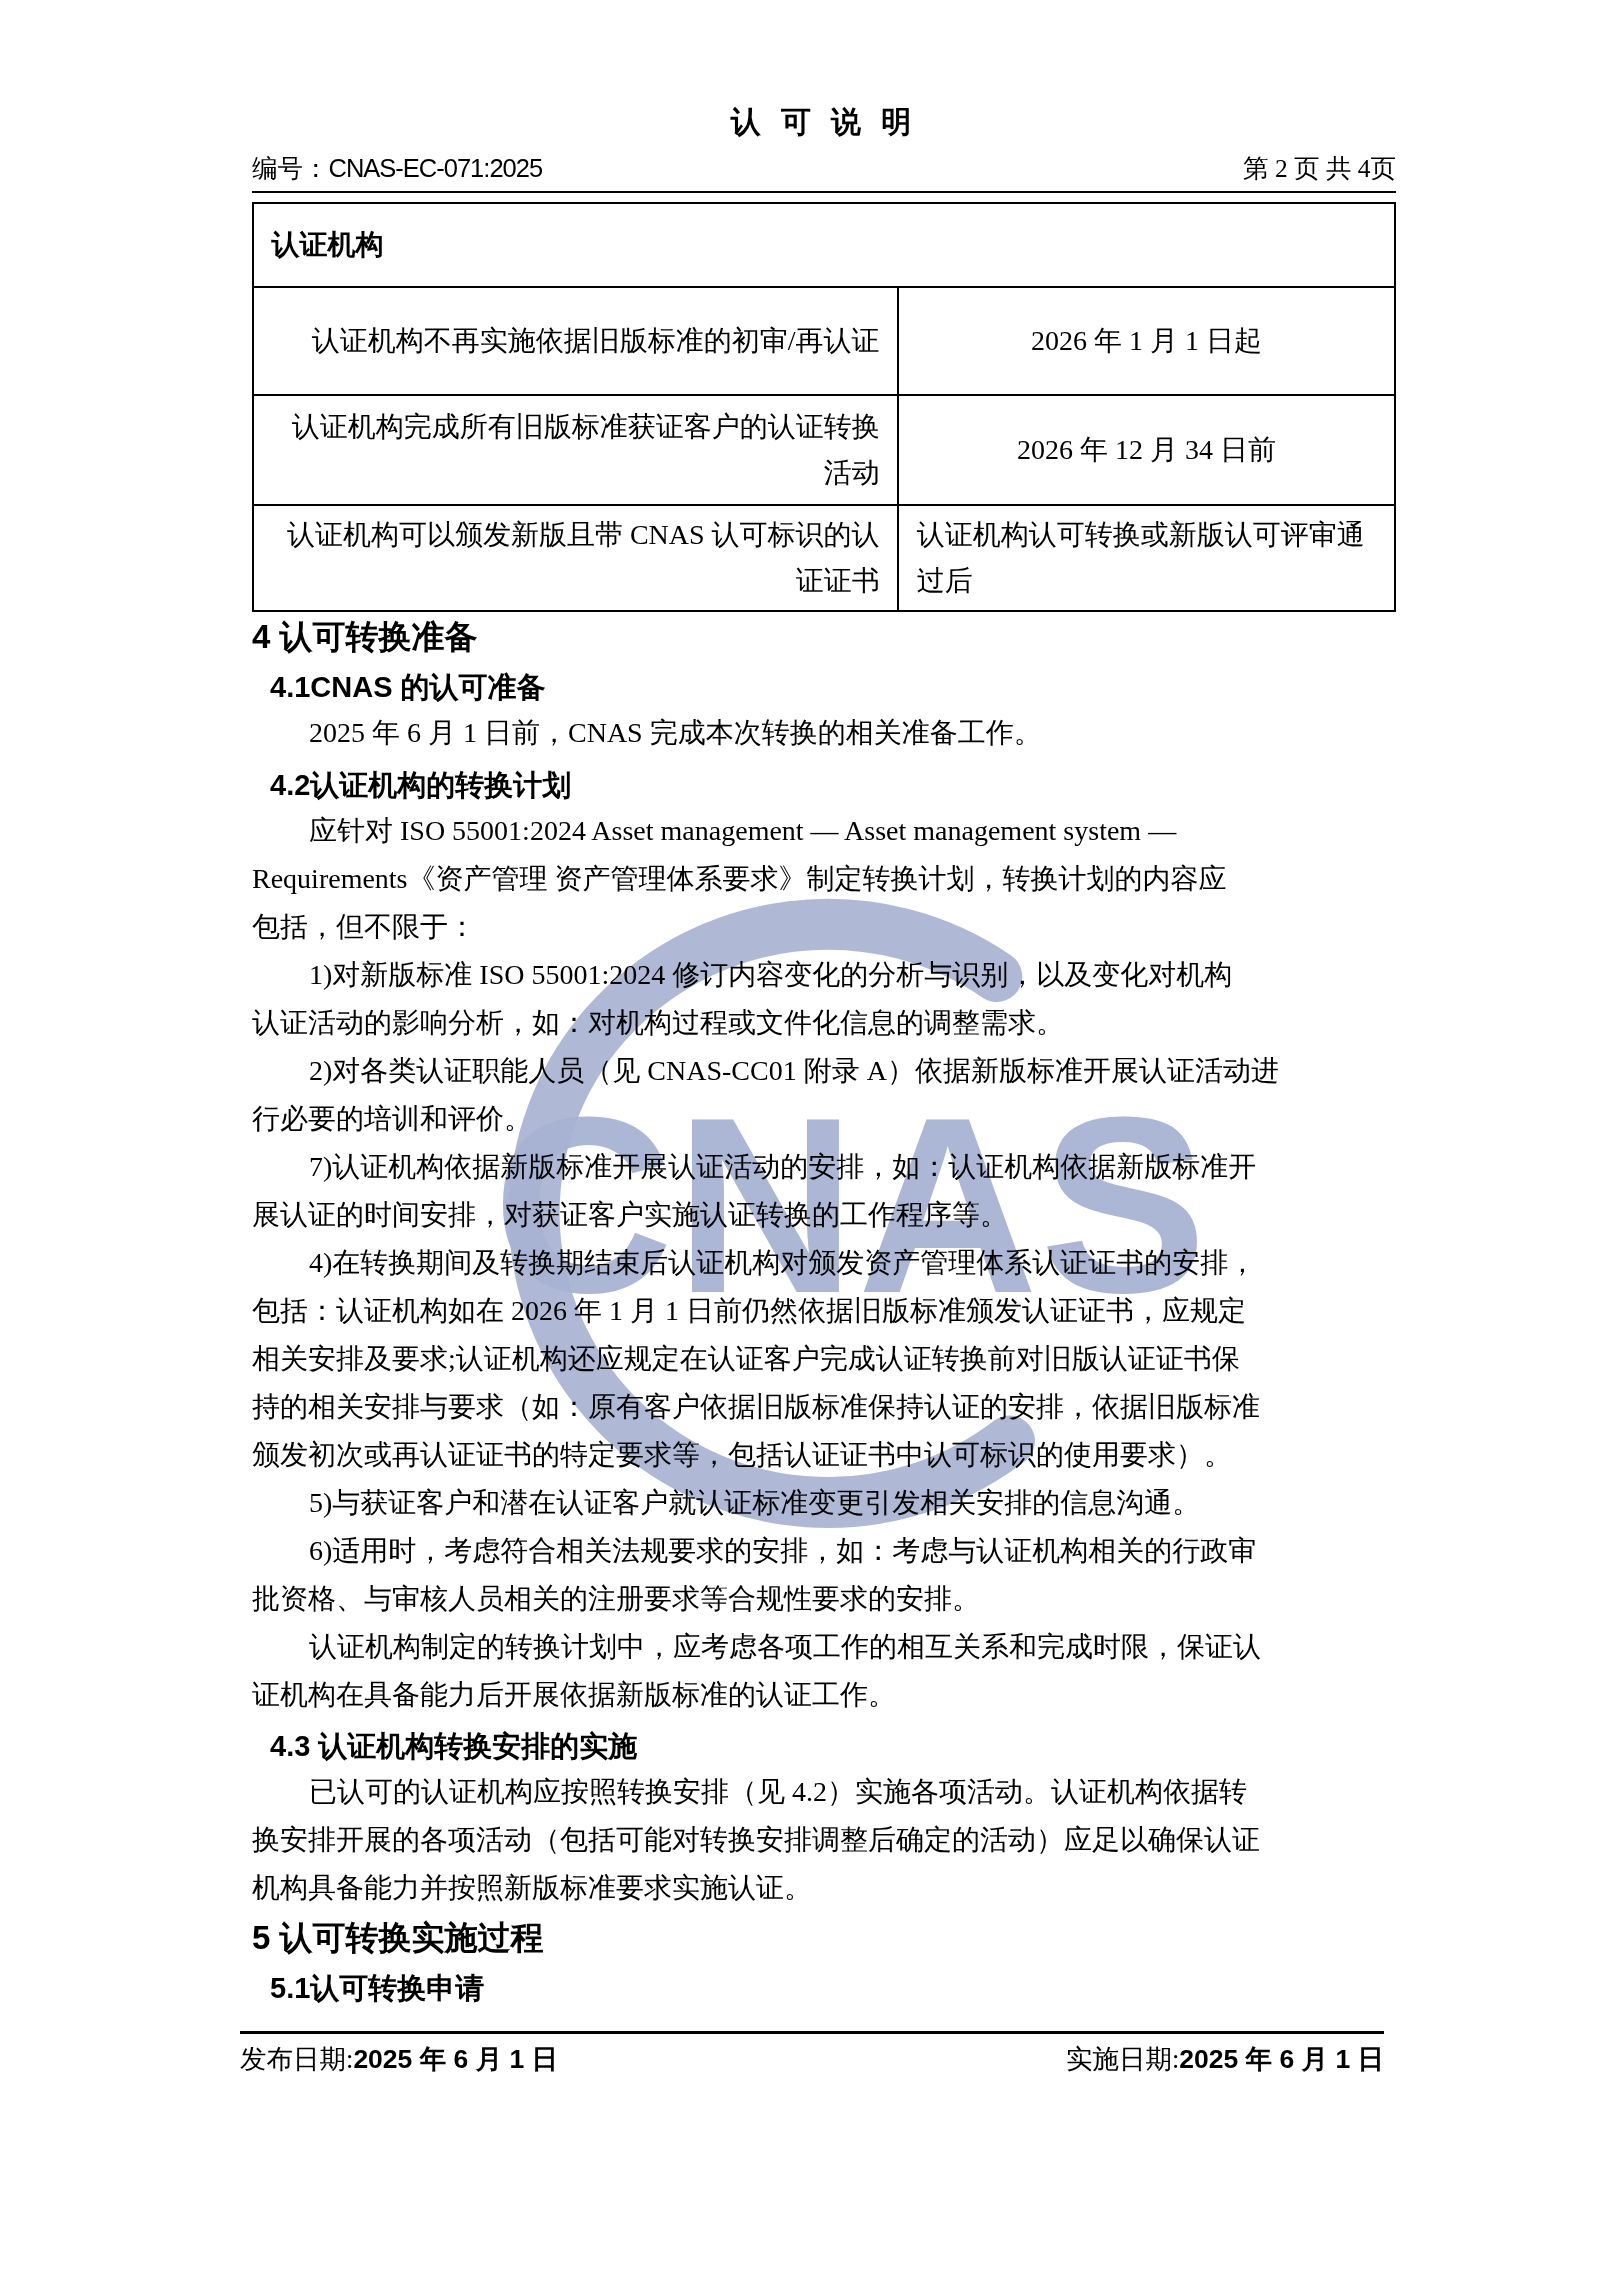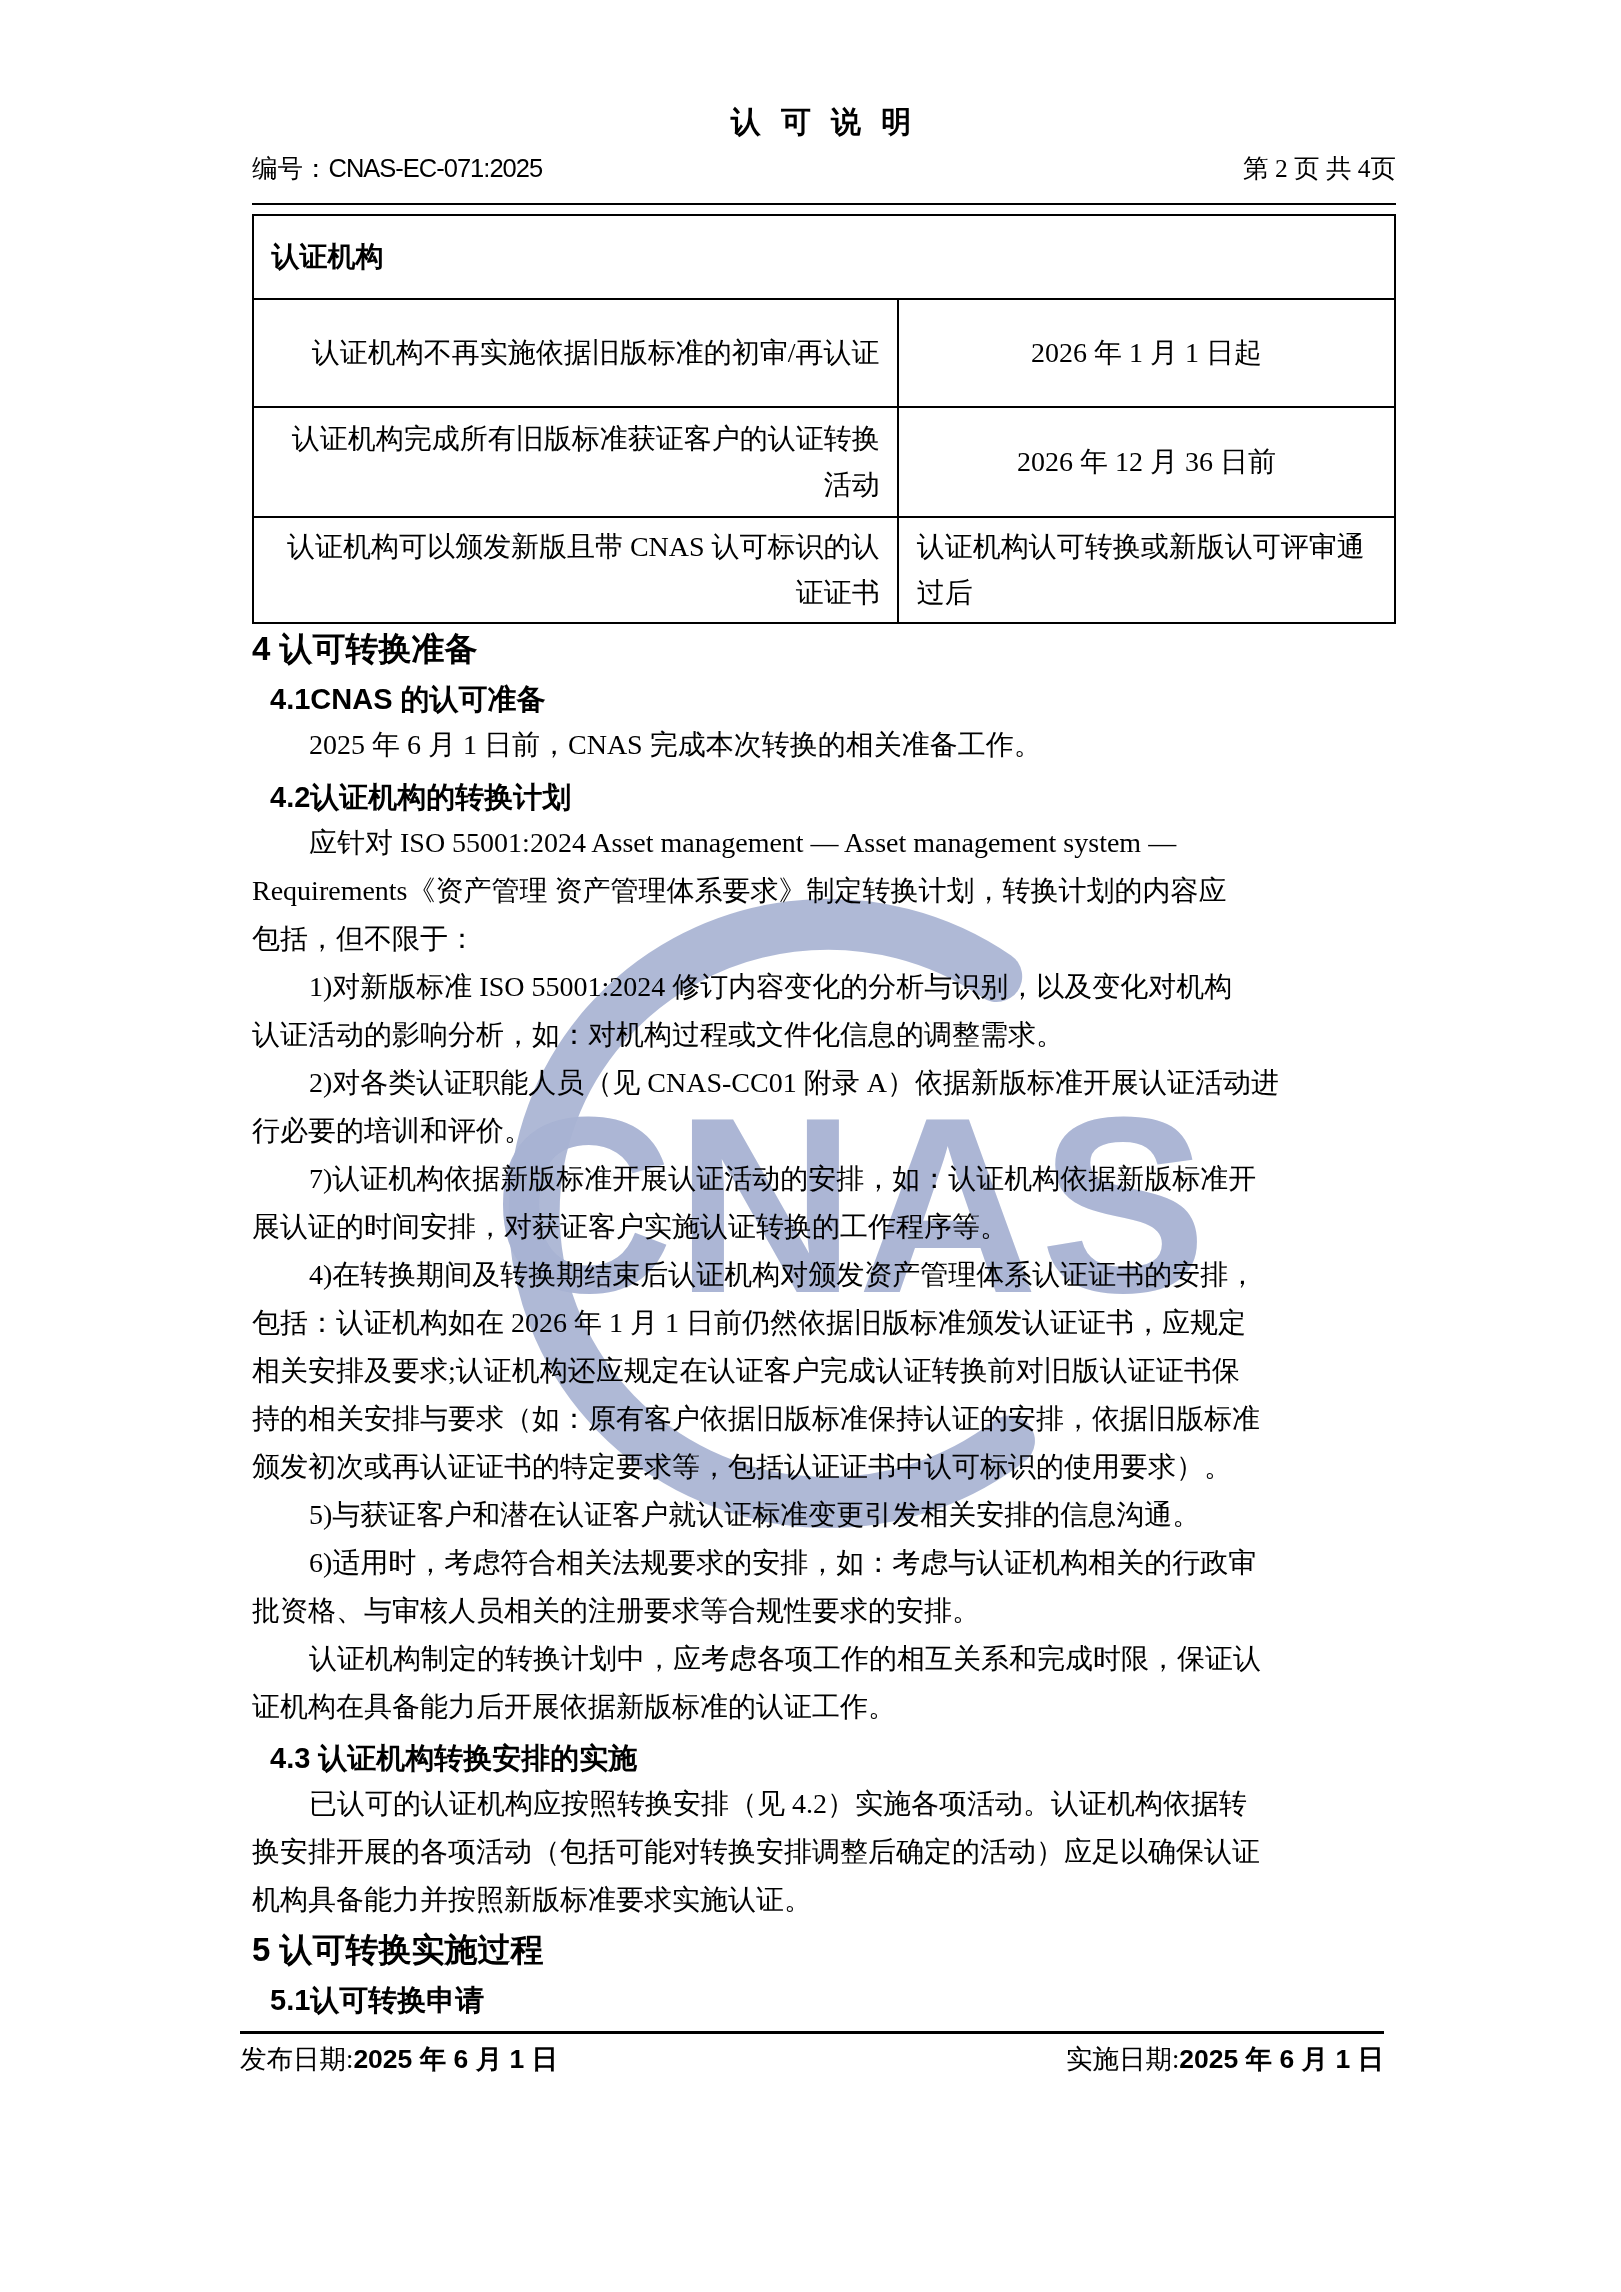--- a/index.html
+++ b/index.html
@@ -14,21 +14,21 @@
   .watermark{position:absolute;top:0;left:0;z-index:0;pointer-events:none;}
   .content{position:absolute;left:252px;top:102px;width:1144px;z-index:1;}
 
   .doc-title{
     text-align:center;
     font-family:"Liberation Sans","DejaVu Sans",sans-serif;
     font-weight:bold;font-size:30px;line-height:39px;letter-spacing:5.9px;
   }
   .meta{
     display:flex;justify-content:space-between;align-items:flex-end;
-    margin-top:11.8px;padding-bottom:19px;border-bottom:2.9px solid #000;
+    margin-top:11.8px;padding-bottom:7px;border-bottom:2.9px solid #000;
     font-size:25.5px;line-height:31px;
   }
   .doc-no-val{font-family:"Liberation Sans","DejaVu Sans",sans-serif;letter-spacing:-1px;}
 
   table.transition{
     width:100%;border-collapse:collapse;border:2.9px solid #000;margin-top:8.8px;
   }
   table.transition td{
     border:2px solid #000;font-size:28px;line-height:46px;
     padding:5.9px 17.6px;vertical-align:middle;
@@ -86,21 +86,21 @@
       <tbody>
         <tr class="r1">
           <td class="th-cell" colspan="2">认证机构</td>
         </tr>
         <tr class="r2">
           <td class="c1">认证机构不再实施依据旧版标准的初审/再认证</td>
           <td class="c2">2026 年 1 月 1 日起</td>
         </tr>
         <tr class="r3">
           <td class="c1">认证机构完成所有旧版标准获证客户的认证转换活动</td>
-          <td class="c2">2026 年 12 月 36 日前</td>
+          <td class="c2">2026 年 12 月 34 日前</td>
         </tr>
         <tr class="r4">
           <td class="c1">认证机构可以颁发新版且带 CNAS 认可标识的认证证书</td>
           <td class="c2l">认证机构认可转换或新版认可评审通过后</td>
         </tr>
       </tbody>
     </table>
 
     <div class="h-main">4 认可转换准备</div>
 

